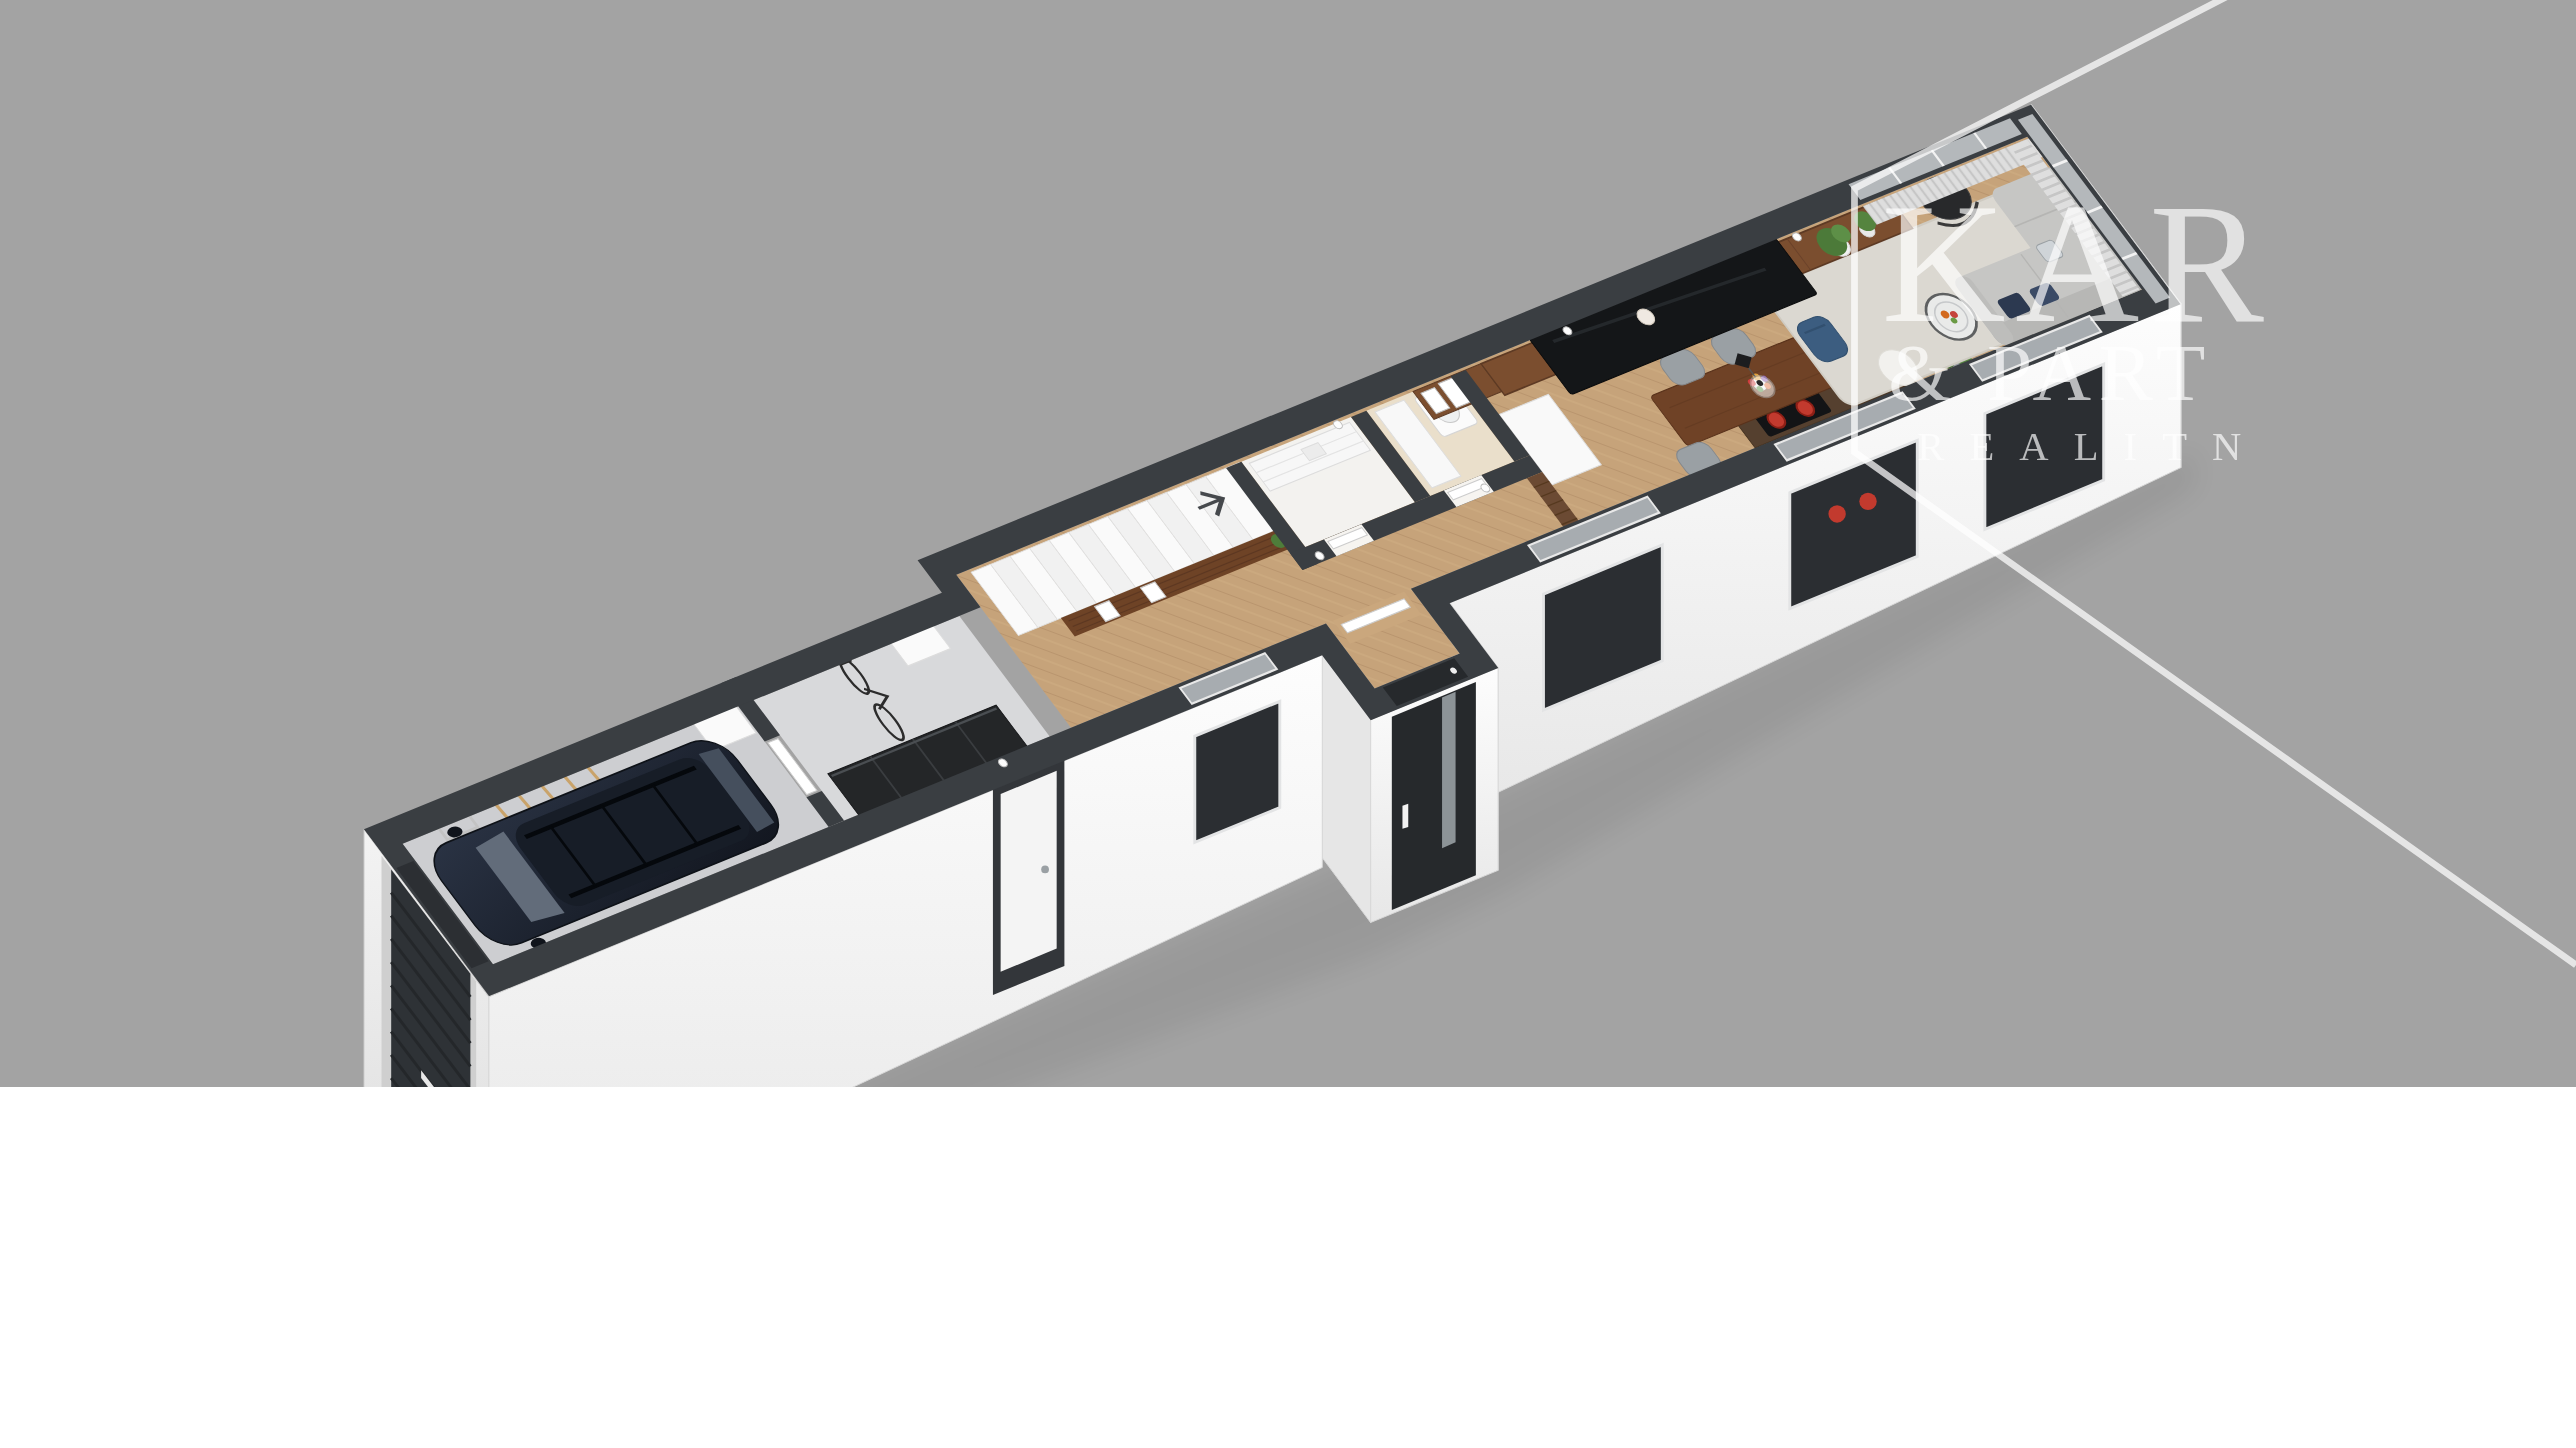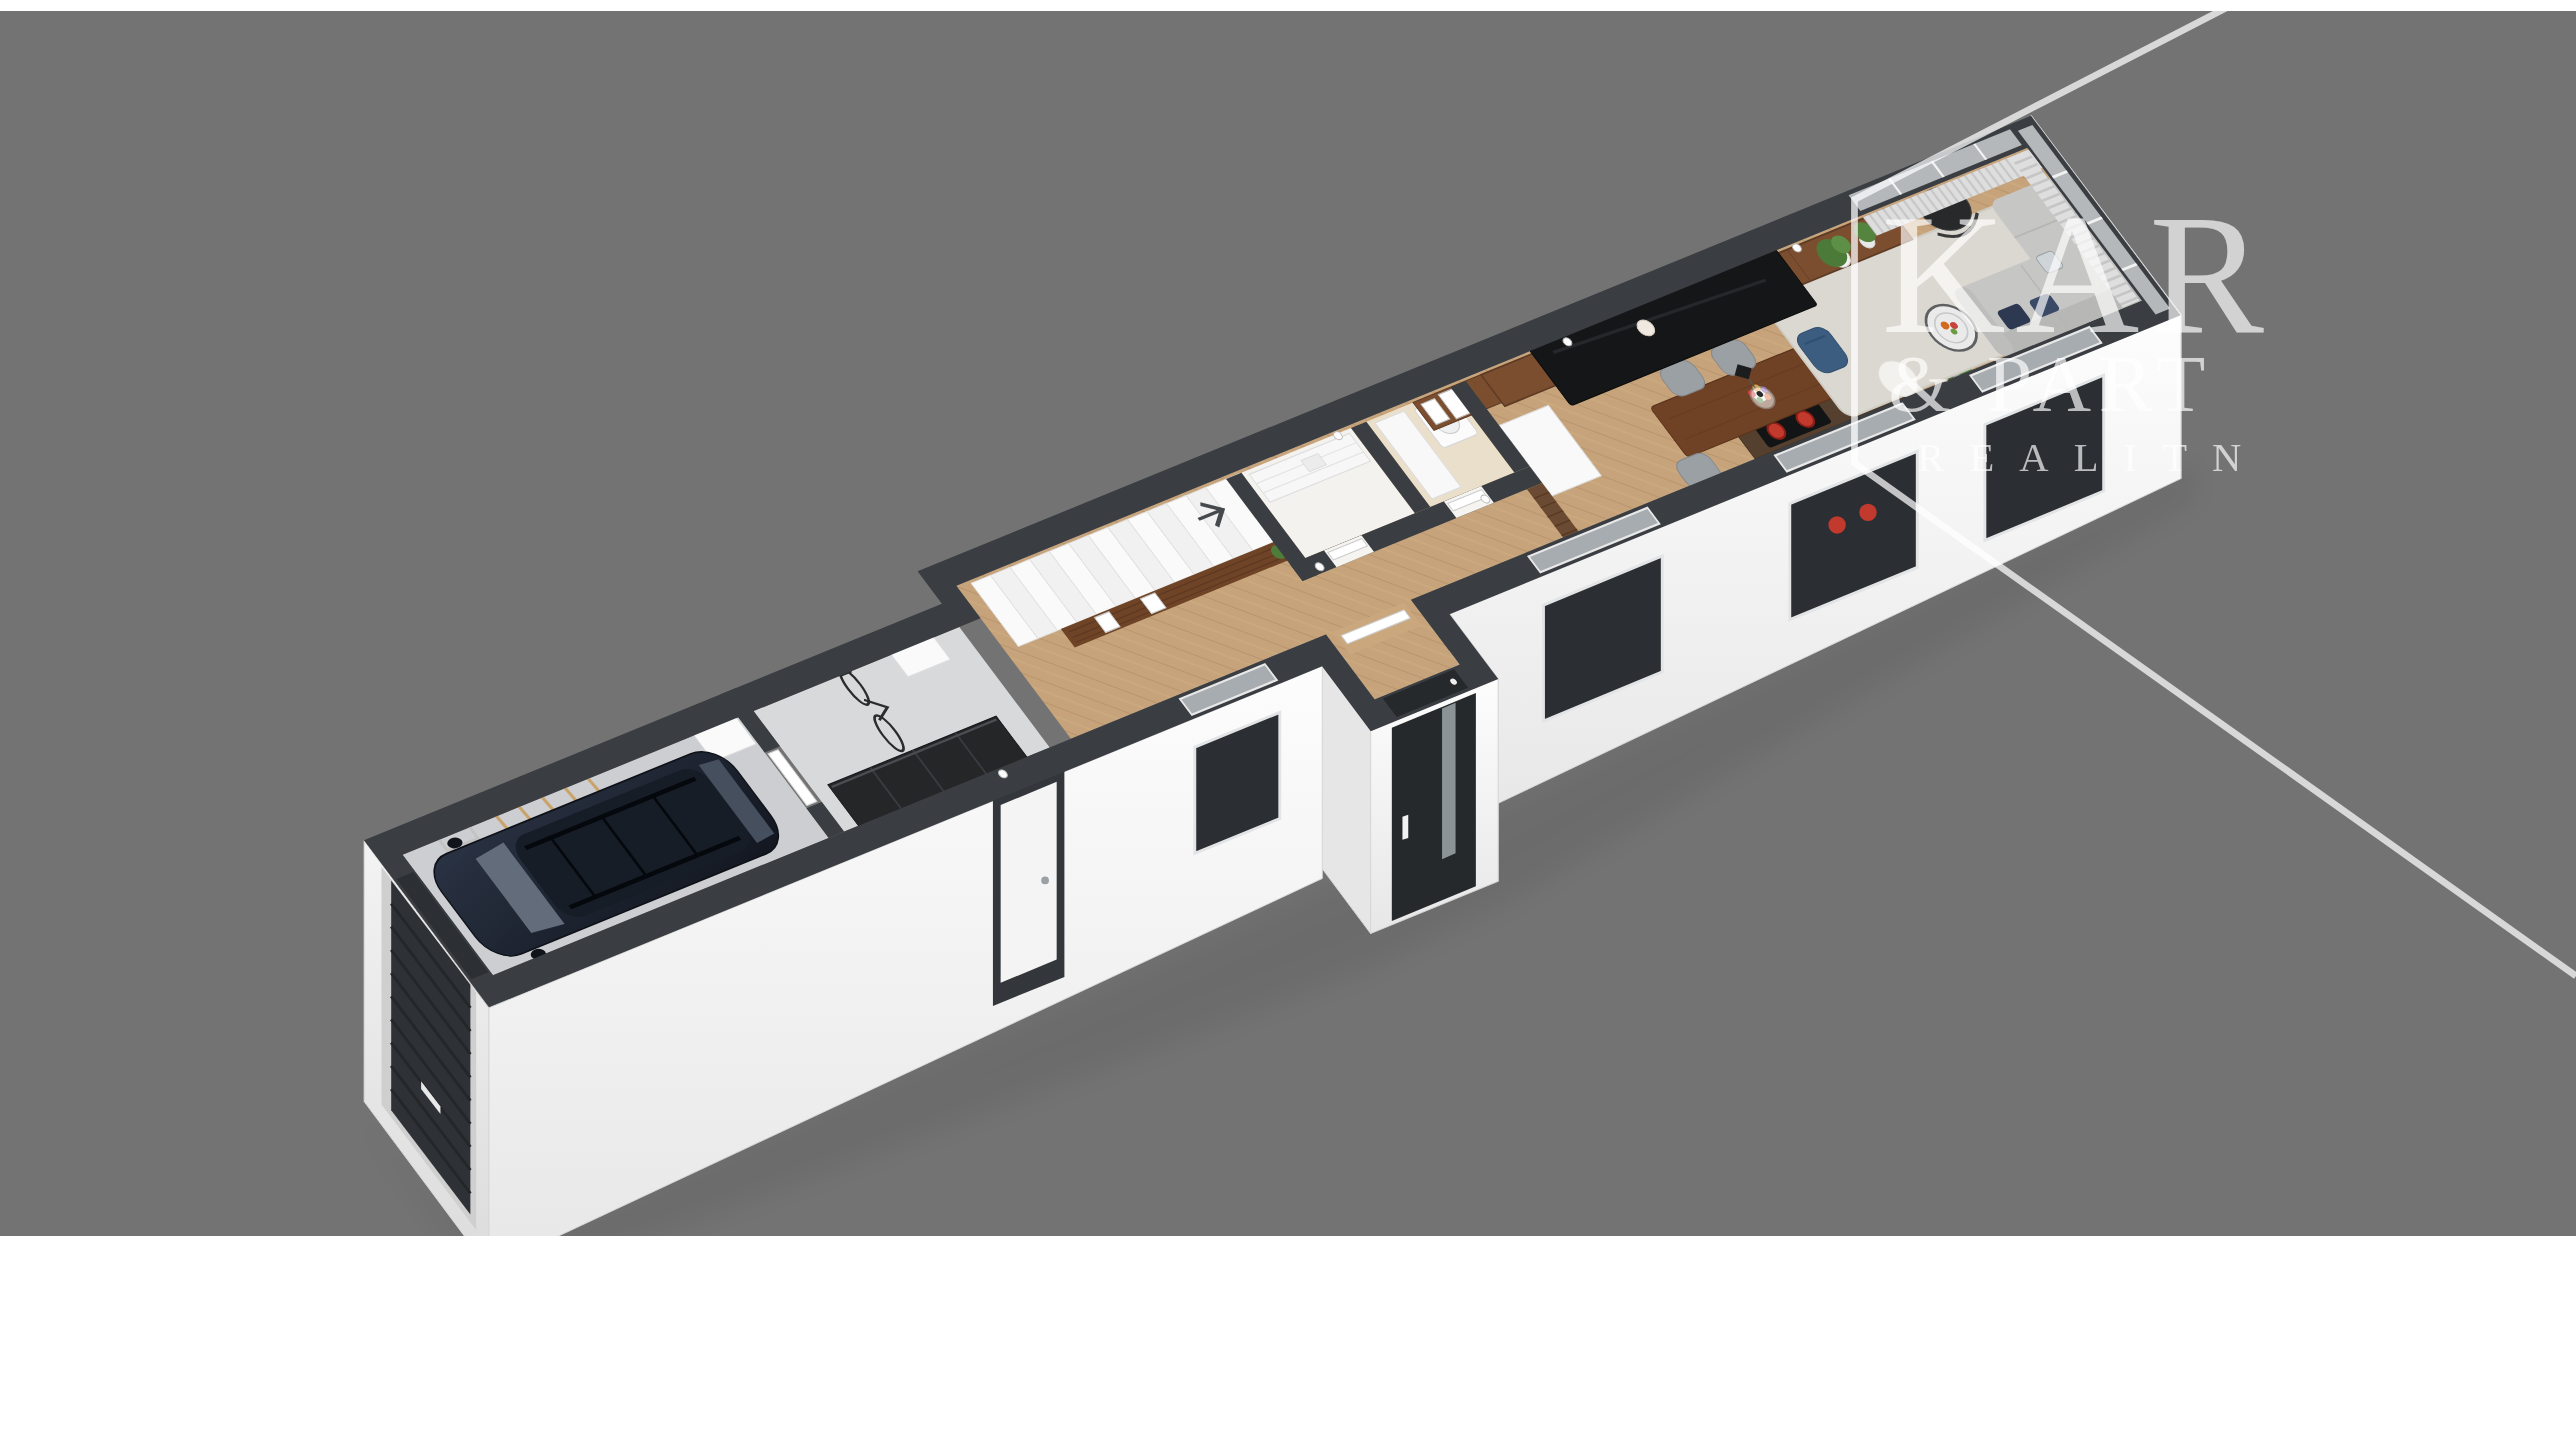--- a/index.html
+++ b/index.html
@@ -1,17 +1,17 @@
 <!DOCTYPE html>
 <html><head>
 <meta charset="utf-8">
 <style>
   html,body{margin:0;padding:0;background:#ffffff;}
-  .stage{position:relative;width:2576px;height:1225px;background:#737373;overflow:hidden;
-         font-family:"Liberation Sans",sans-serif;margin-top:11px;}
+  .stage{position:relative;width:2576px;height:1087px;background:#a3a3a3;overflow:hidden;
+         font-family:"Liberation Sans",sans-serif;}
   svg{position:absolute;left:0;top:0;display:block;}
   .wm-text{font-family:"Liberation Serif",serif;fill:rgba(255,255,255,0.68);}
 </style>
 </head>
 <body>
 
 <div class="stage">
 <svg width="2576" height="1449" viewBox="0 0 2667 1500">
   <defs>
     <pattern id="wood" width="22" height="22" patternUnits="userSpaceOnUse" patternTransform="rotate(45)">

